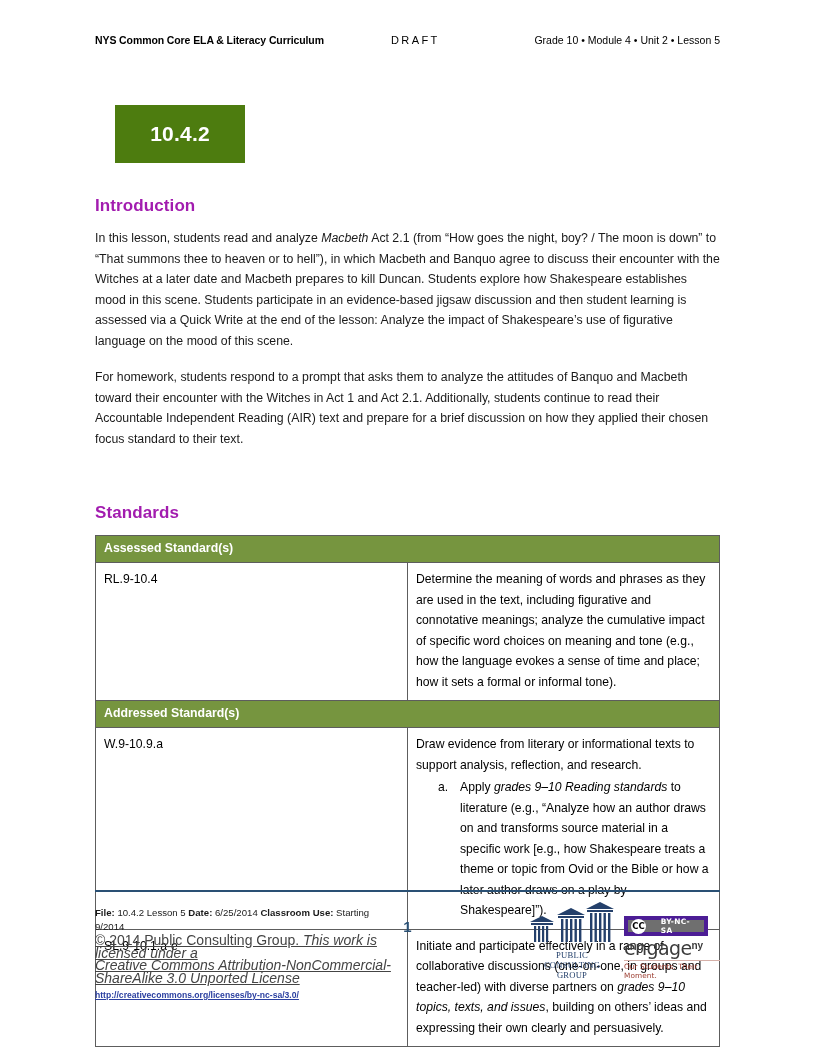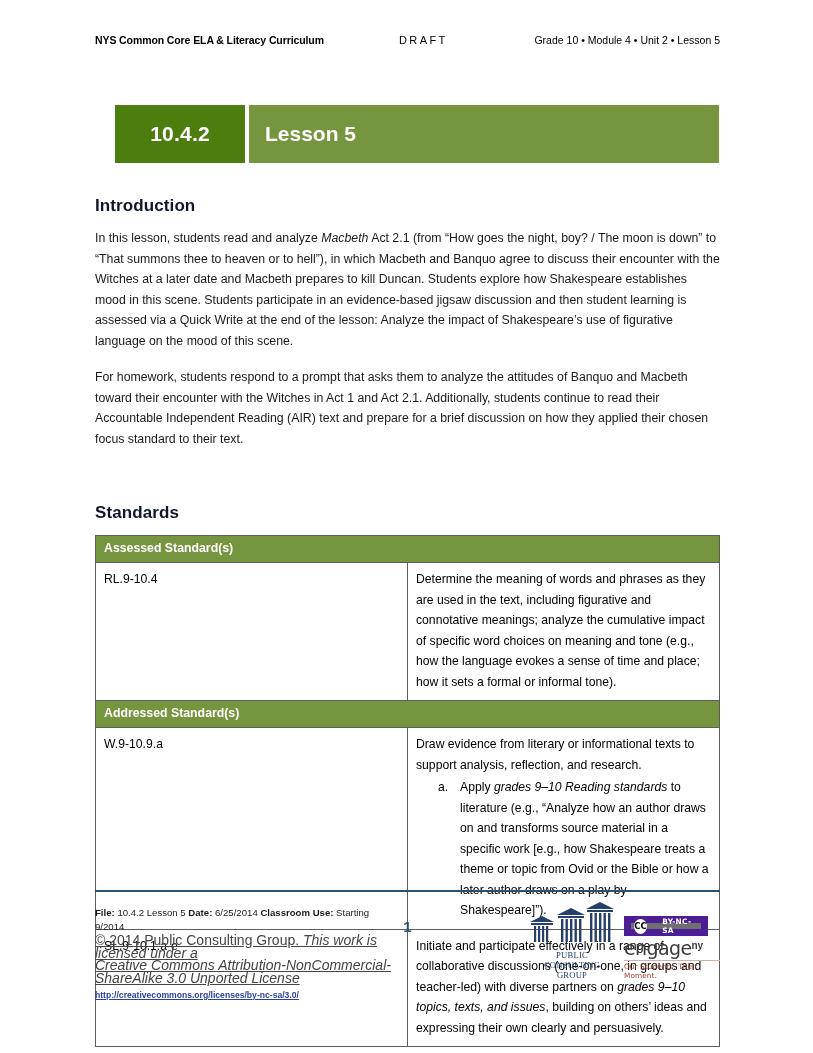--- a/index.html
+++ b/index.html
@@ -21,21 +21,21 @@
     position: absolute;
     left: 95px; top: 34px; width: 625px;
     display: flex; align-items: baseline;
     font-size: 10.5px;
   }
   .runhead-left {
     font-weight: bold; letter-spacing: -0.1px;
     white-space: nowrap;
   }
   .runhead-mid {
-    position: absolute; left: 304px; top: 0;
+    position: absolute; left: 296px; top: 0;
     letter-spacing: 2.4px; font-size: 11px;
     white-space: nowrap;
   }
   .runhead-right {
     position: absolute; right: 0; top: 0;
     font-size: 10.5px; white-space: nowrap;
   }
 
   
   .banner {
@@ -61,21 +61,21 @@
     padding-left: 16px;
     font-size: 21px; font-weight: bold;
   }
 
   
   .content {
     position: absolute; left: 95px; top: 196px;
     width: 625px;
   }
   h2.section {
-    color: #0f172a;
+    color: #a21caf;
     font-size: 17px;
     font-weight: bold;
     margin: 0 0 12px 0;
     letter-spacing: 0.1px;
   }
   h2.section.standards { margin-top: 0; }
   p.body {
     font-size: 12.3px;
     line-height: 20.5px;
     margin: 0 0 16px 0;
@@ -166,21 +166,21 @@
     text-align: center;
     font-family: "Liberation Serif", serif;
     color: #24406B;
     font-size: 8.6px; letter-spacing: 0.2px;
     line-height: 10px;
   }
   .eny-block { width: 96px; }
   .cc-badge {
     width: 84px; height: 20px;
     background: #6f6f6f;
-    border: 7px solid #4c1d95;
+    border: 4px solid #4c1d95;
     display: flex; align-items: center;
     padding: 0 3px; margin-bottom: 3px;
   }
   .cc-circle {
     width: 15px; height: 15px; border-radius: 50%;
     background: #ffffff; color: #000000;
     font-size: 8.5px; font-weight: bold;
     display: flex; align-items: center; justify-content: center;
     font-family: "DejaVu Sans", sans-serif;
   }
@@ -212,21 +212,20 @@
 
   <div class="runhead">
     <span class="runhead-left">NYS Common Core ELA &amp; Literacy Curriculum</span>
     <span class="runhead-mid">DRAFT</span>
     <span class="runhead-right">Grade 10 • Module 4 • Unit 2 • Lesson 5</span>
   </div>
 
   <div class="banner">
     <div class="banner-code">10.4.2</div>
     <div class="banner-gap"></div>
-    <div class="banner-title">Lesson 5</div>
   </div>
 
   <div class="content">
 
     <h2 class="section">Introduction</h2>
 
     <p class="body"><span>In this lesson, students read and analyze </span><span class="it">Macbeth</span><span> Act 2.1 (from “How goes the night, boy? / The moon is down” to “That summons thee to heaven or to hell”), in which Macbeth and Banquo agree to discuss their encounter with the Witches at a later date and Macbeth prepares to kill Duncan. Students explore how Shakespeare establishes mood in this scene. Students participate in an evidence-based jigsaw discussion and then student learning is assessed via a Quick Write at the end of the lesson: Analyze the impact of Shakespeare’s use of figurative language on the mood of this scene.</span></p>
 
     <p class="body">For homework, students respond to a prompt that asks them to analyze the attitudes of Banquo and Macbeth toward their encounter with the Witches in Act 1 and Act 2.1. Additionally, students continue to read their Accountable Independent Reading (AIR) text and prepare for a brief discussion on how they applied their chosen focus standard to their text.</p>
 

